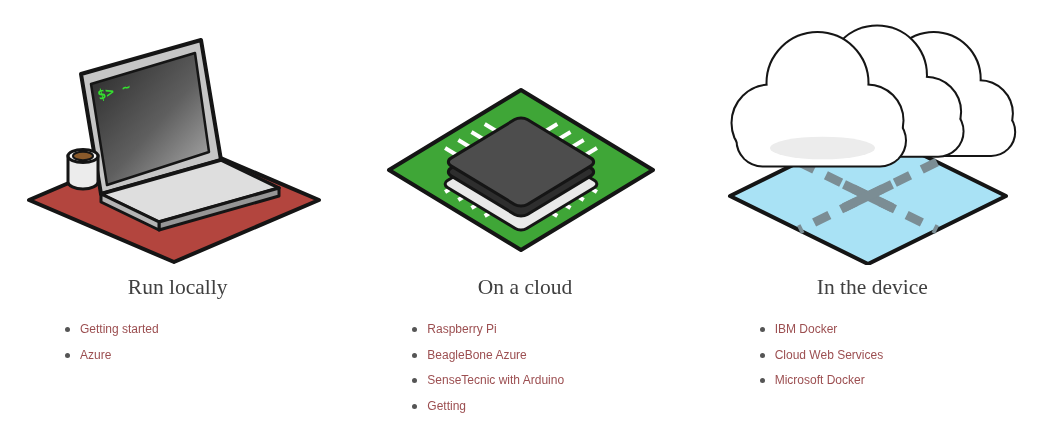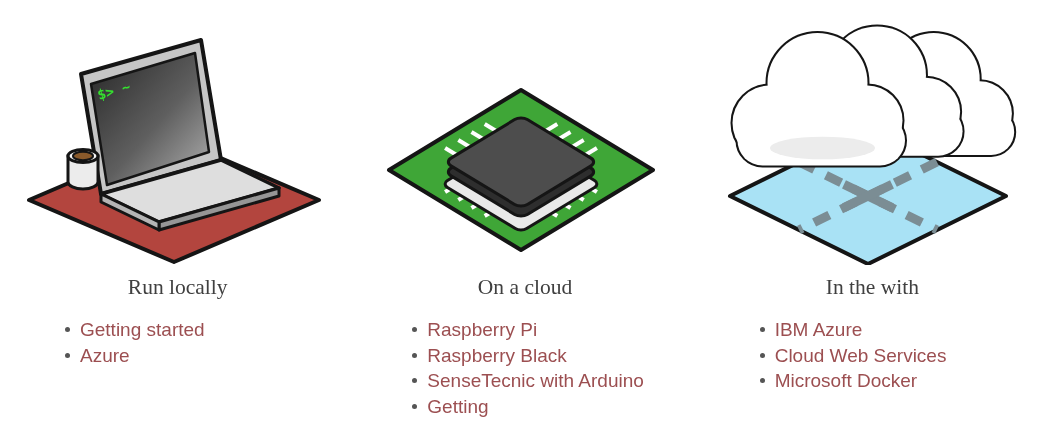--- a/index.html
+++ b/index.html
@@ -22,21 +22,21 @@
   }
   .col{width:347.33px;display:flex;flex-direction:column;}
   .illus{height:265px;display:flex;align-items:flex-end;justify-content:center;}
   h2.heading{
     font-family:"Liberation Serif","DejaVu Serif",serif;
     font-weight:400;font-size:21.5px;line-height:28px;color:var(--heading-text);
     text-align:center;margin:8px 0 12px 8px;
   }
   ul.links{list-style:none;margin:4px 0 0 0;padding:0 0 0 80px;}
   ul.links li{
-    position:relative;font-size:19px;line-height:25.5px;color:var(--link-text);
+    position:relative;font-size:12px;line-height:25.5px;color:var(--link-text);
   }
   ul.links li::before{
     content:"";position:absolute;left:-15px;top:10px;width:5px;height:5px;
     border-radius:50%;background:var(--bullet);
   }
   a.link{color:var(--link-text);text-decoration:none;cursor:pointer;}
   svg{display:block;}
   .cl-stroke{fill:#ffffff;stroke:var(--outline-black);stroke-width:4;}
   .cl-fill{fill:#ffffff;stroke:none;}
 </style>
@@ -107,21 +107,21 @@
         <g>
           <rect x="-56" y="-56" width="112" height="112" rx="8" transform="translate(150,184) scale(1,0.606) rotate(45)" fill="#e9e9e9" stroke="var(--outline-black)" stroke-width="3" vector-effect="non-scaling-stroke"></rect>
           <rect x="-54" y="-54" width="108" height="108" rx="9" transform="translate(150,172) scale(1,0.606) rotate(45)" fill="#2e2e2e" stroke="var(--outline-black)" stroke-width="3" vector-effect="non-scaling-stroke"></rect>
           <rect x="-54" y="-54" width="108" height="108" rx="9" transform="translate(150,162) scale(1,0.606) rotate(45)" fill="#4d4d4d" stroke="var(--outline-black)" stroke-width="3" vector-effect="non-scaling-stroke"></rect>
         </g>
       </svg>
     </div>
     <h2 class="heading">On a cloud</h2>
     <ul class="links">
       <li><a class="link">Raspberry Pi</a></li>
-      <li><a class="link">Raspberry Black</a></li>
+      <li><a class="link">BeagleBone Azure</a></li>
       <li><a class="link">SenseTecnic with Arduino</a></li>
       <li><a class="link">Getting</a></li>
     </ul>
   </div>
 
   <div class="col">
     <div class="illus">
       <svg width="300" height="265" viewBox="0 0 300 265">
         <defs>
           <g id="cloudShape">
@@ -148,21 +148,21 @@
           <use href="#cloudShape" class="cl-stroke"></use>
           <use href="#cloudShape" class="cl-fill"></use>
         </g>
         <g transform="translate(2,8) scale(1.25)">
           <use href="#cloudShape" class="cl-stroke"></use>
           <use href="#cloudShape" class="cl-fill"></use>
           <ellipse cx="82" cy="112" rx="42" ry="9" fill="#ececec"></ellipse>
         </g>
       </svg>
     </div>
-    <h2 class="heading">In the with</h2>
+    <h2 class="heading">In the device</h2>
     <ul class="links">
-      <li><a class="link">IBM Azure</a></li>
+      <li><a class="link">IBM Docker</a></li>
       <li><a class="link">Cloud Web Services</a></li>
       <li><a class="link">Microsoft Docker</a></li>
     </ul>
   </div>
 
 </div>
 
 </body></html>

